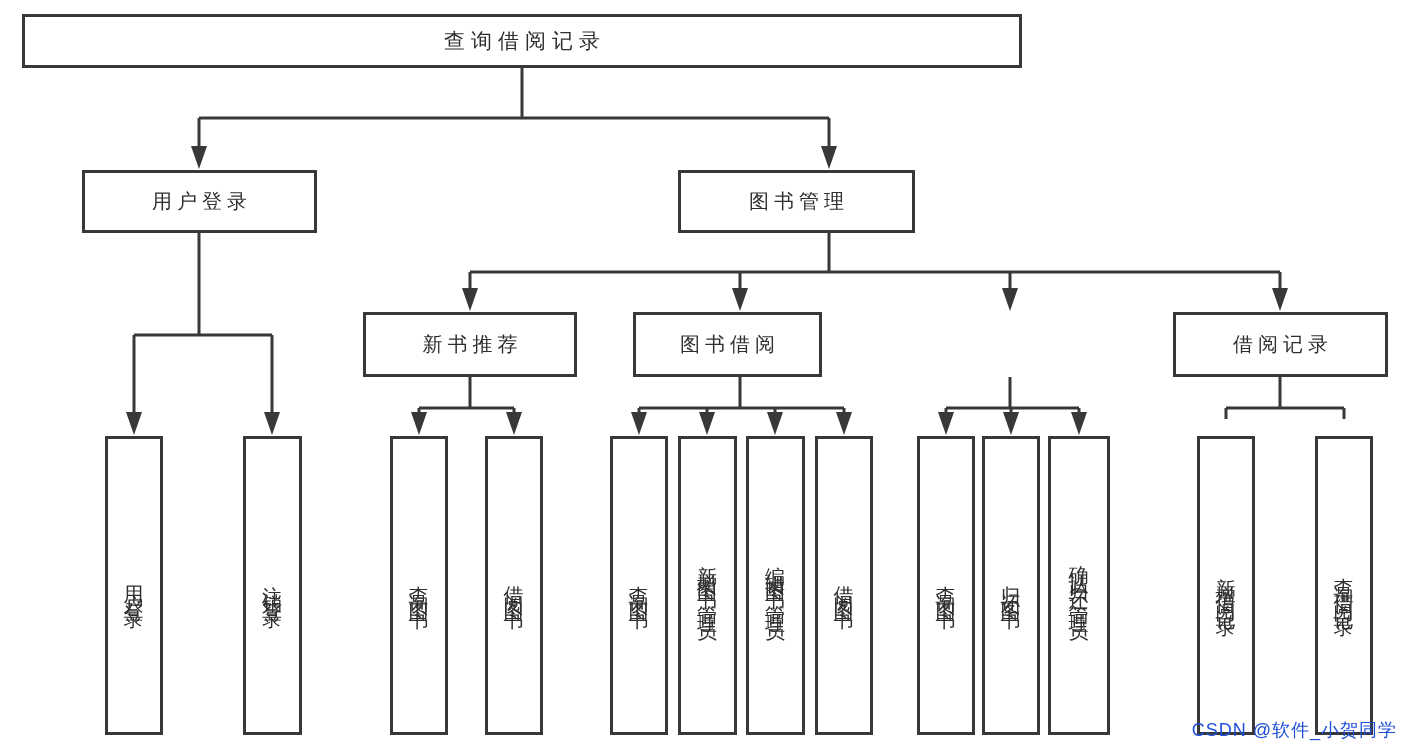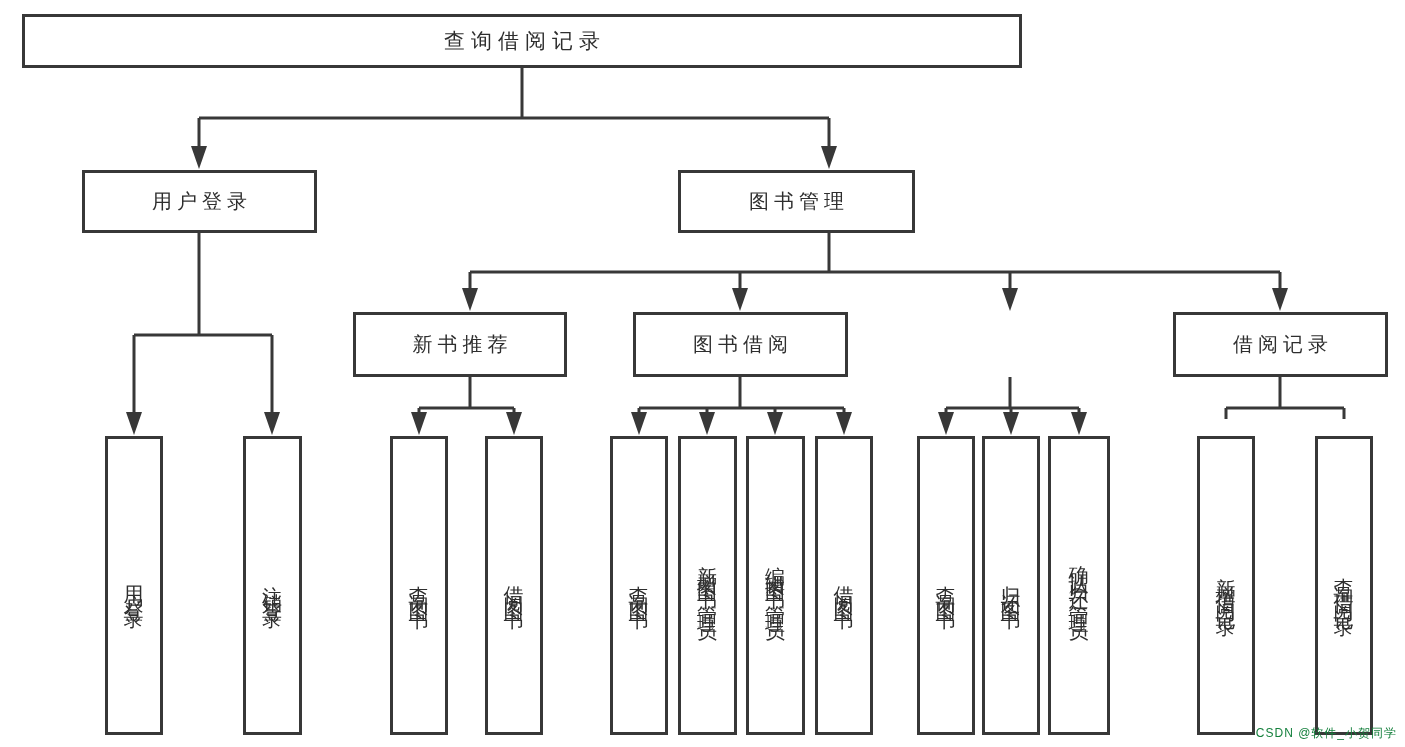--- a/index.html
+++ b/index.html
@@ -42,23 +42,23 @@
     writing-mode: vertical-rl;
     text-orientation: mixed;
     font-size: 20px;
     letter-spacing: 8px;
     line-height: 1;
   }
   .watermark {
     position: absolute;
     right: 8px;
     bottom: 5px;
-    font-size: 12px;
+    font-size: 18px;
     letter-spacing: 1px;
-    color: #15803d;
+    color: #1d4ed8;
     z-index: 5;
     white-space: nowrap;
   }
 </style>
 </head>
 <body>
 
 <div class="stage">
 
   <svg class="wires" viewBox="0 0 1405 747" xmlns="http://www.w3.org/2000/svg" aria-hidden="true">
@@ -95,24 +95,24 @@
     <span>查询借阅记录</span>
   </div>
 
   <div class="node h" style="left:82px;top:170px;width:235px;height:63px">
     <span>用户登录</span>
   </div>
   <div class="node h" style="left:678px;top:170px;width:237px;height:63px">
     <span>图书管理</span>
   </div>
 
-  <div class="node h" style="left:353px;top:312px;width:214px;height:65px">
+  <div class="node h" style="left:363px;top:312px;width:214px;height:65px">
     <span>新书推荐</span>
   </div>
-  <div class="node h" style="left:633px;top:312px;width:215px;height:65px">
+  <div class="node h" style="left:633px;top:312px;width:189px;height:65px">
     <span>图书借阅</span>
   </div>
   <div class="node h" style="left:1173px;top:312px;width:215px;height:65px">
     <span>借阅记录</span>
   </div>
 
   <div class="node v" style="left:105px;top:436px;width:58px;height:299px">
     <span>用户登录</span>
   </div>
   <div class="node v" style="left:243px;top:436px;width:59px;height:299px">

